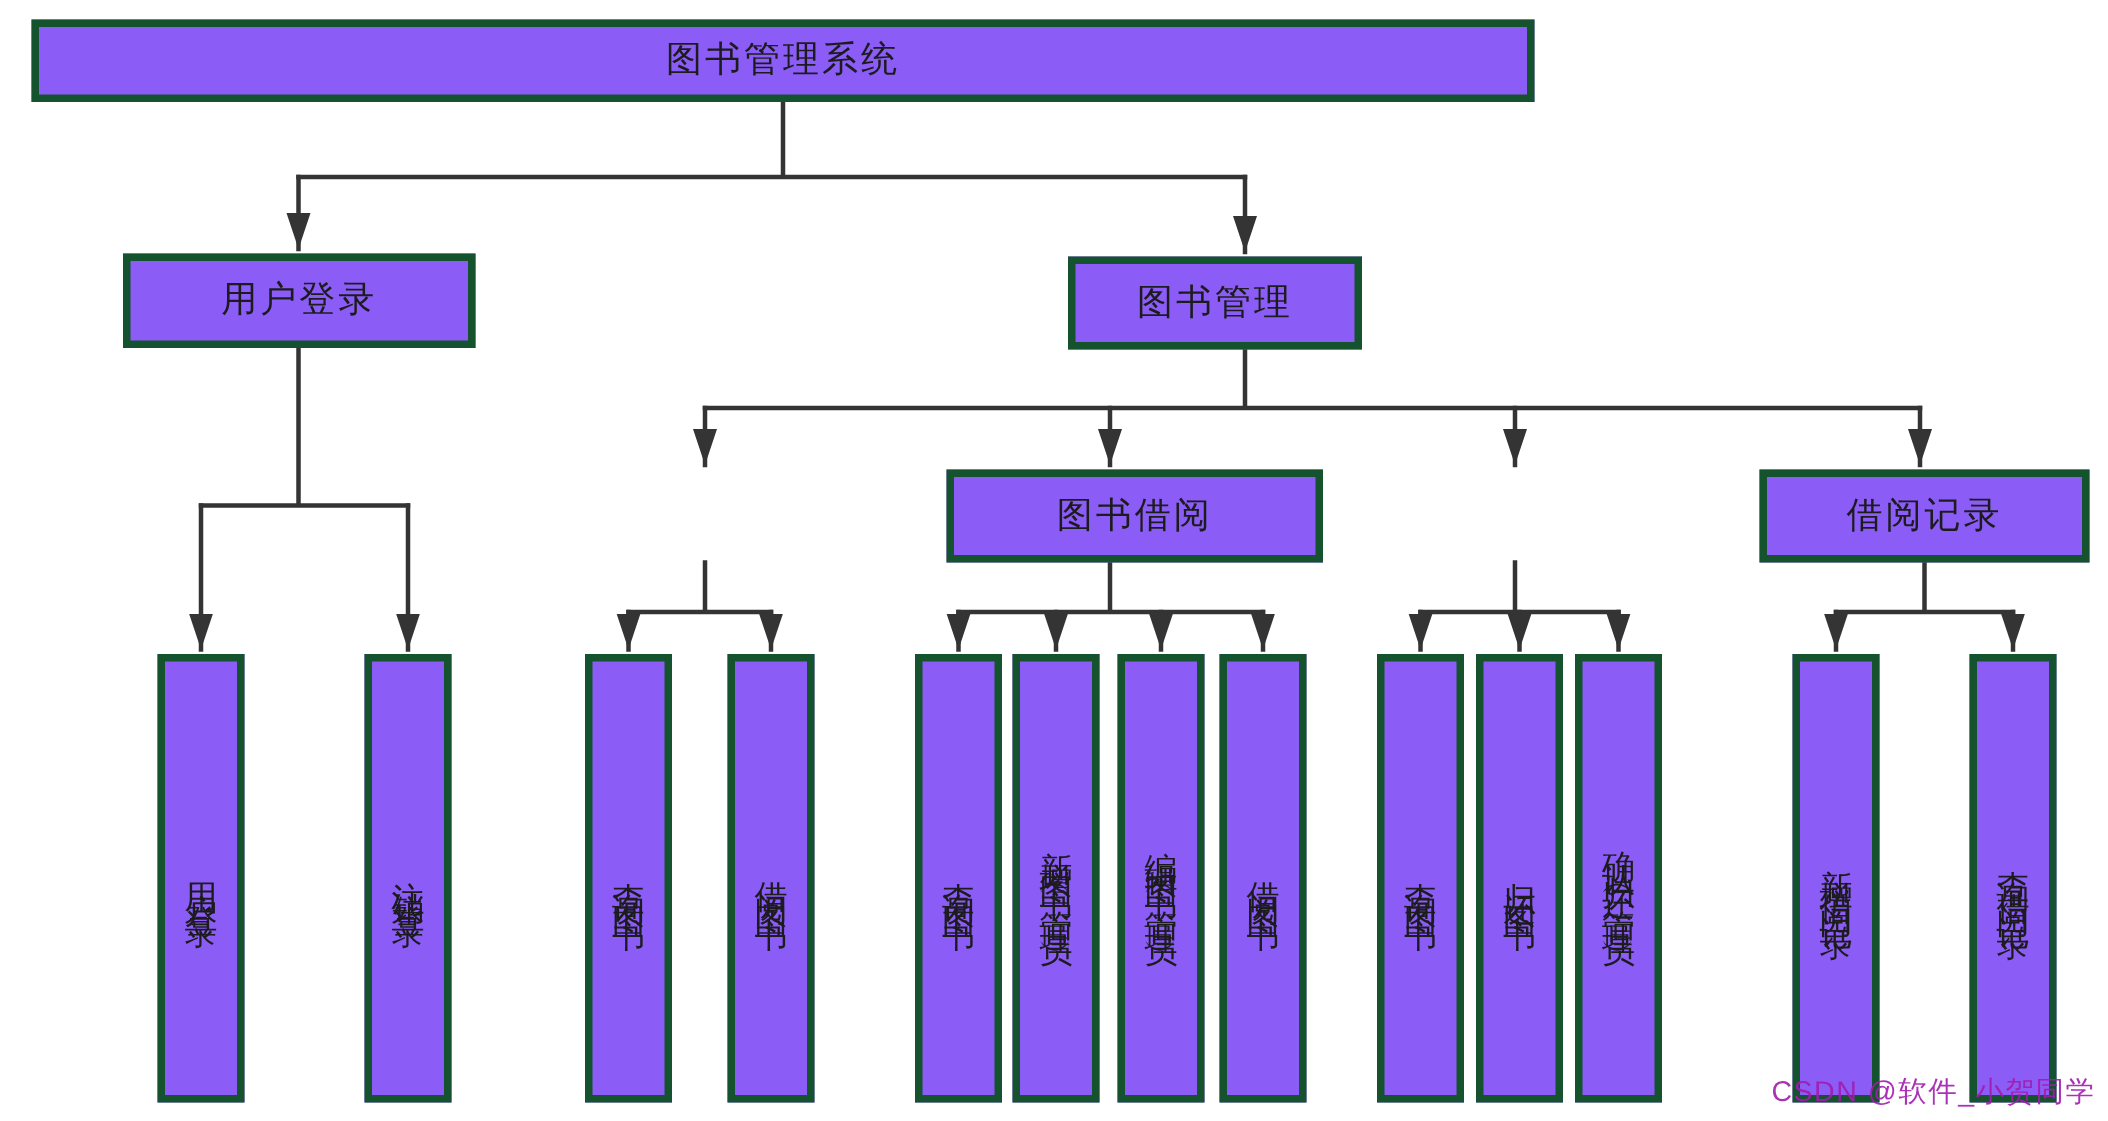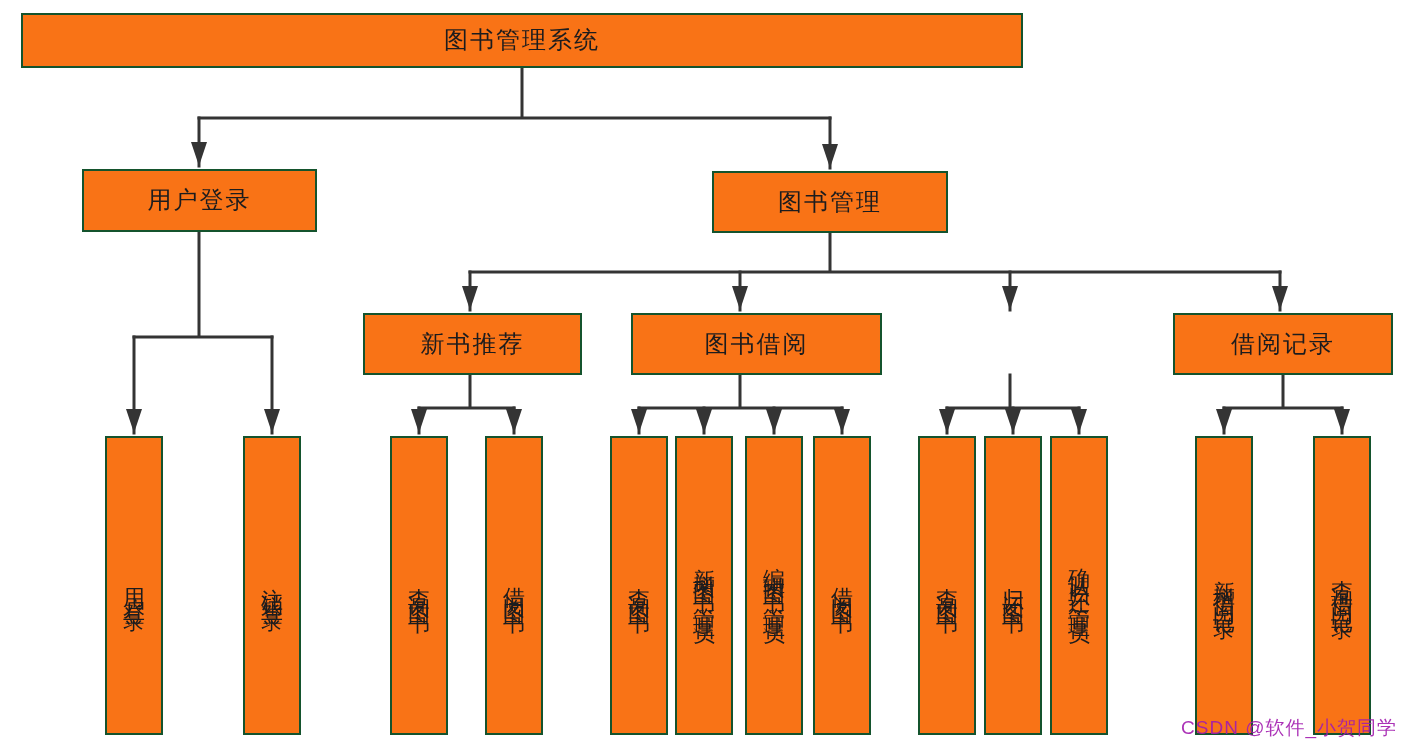--- a/index.html
+++ b/index.html
@@ -1,21 +1,21 @@
 <!DOCTYPE html>
 <html><head>
 <meta charset="utf-8">
 <style>
   html,body{margin:0;padding:0;background:#ffffff;}
   body{font-family:"Liberation Sans","DejaVu Sans",sans-serif;}
   .canvas{position:relative;width:1405px;height:747px;background:#ffffff;overflow:hidden;}
   .wires{position:absolute;left:0;top:0;width:1405px;height:747px;}
   .box{
-    position:absolute;box-sizing:border-box;background:#f97316;
-    border:2px solid #14532d;display:flex;align-items:center;justify-content:center;
+    position:absolute;box-sizing:border-box;background:#8b5cf6;
+    border:5px solid #14532d;display:flex;align-items:center;justify-content:center;
   }
   .lbl{
     font-size:24px;color:#1c1c1e;letter-spacing:2px;white-space:nowrap;line-height:1.1;
   }
   .leaf .lbl{
     writing-mode:vertical-rl;text-orientation:mixed;
     font-size:22px;letter-spacing:8px;line-height:1;
   }
   .watermark{
     position:absolute;right:8px;bottom:6px;font-size:19px;color:#a21caf;
@@ -66,27 +66,24 @@
     </g>
   </svg>
 
   <div class="box" style="left:21px;top:13px;width:1002px;height:55px">
     <span class="lbl">图书管理系统</span>
   </div>
 
   <div class="box" style="left:82px;top:169px;width:235px;height:63px">
     <span class="lbl">用户登录</span>
   </div>
-  <div class="box" style="left:712px;top:171px;width:236px;height:62px">
+  <div class="box" style="left:712px;top:171px;width:196px;height:62px">
     <span class="lbl">图书管理</span>
   </div>
 
-  <div class="box" style="left:363px;top:313px;width:219px;height:62px">
-    <span class="lbl">新书推荐</span>
-  </div>
   <div class="box" style="left:631px;top:313px;width:251px;height:62px">
     <span class="lbl">图书借阅</span>
   </div>
   <div class="box" style="left:1173px;top:313px;width:220px;height:62px">
     <span class="lbl">借阅记录</span>
   </div>
 
   <div class="box leaf" style="left:105px;top:436px;width:58px;height:299px">
     <span class="lbl">用户登录</span>
   </div>

